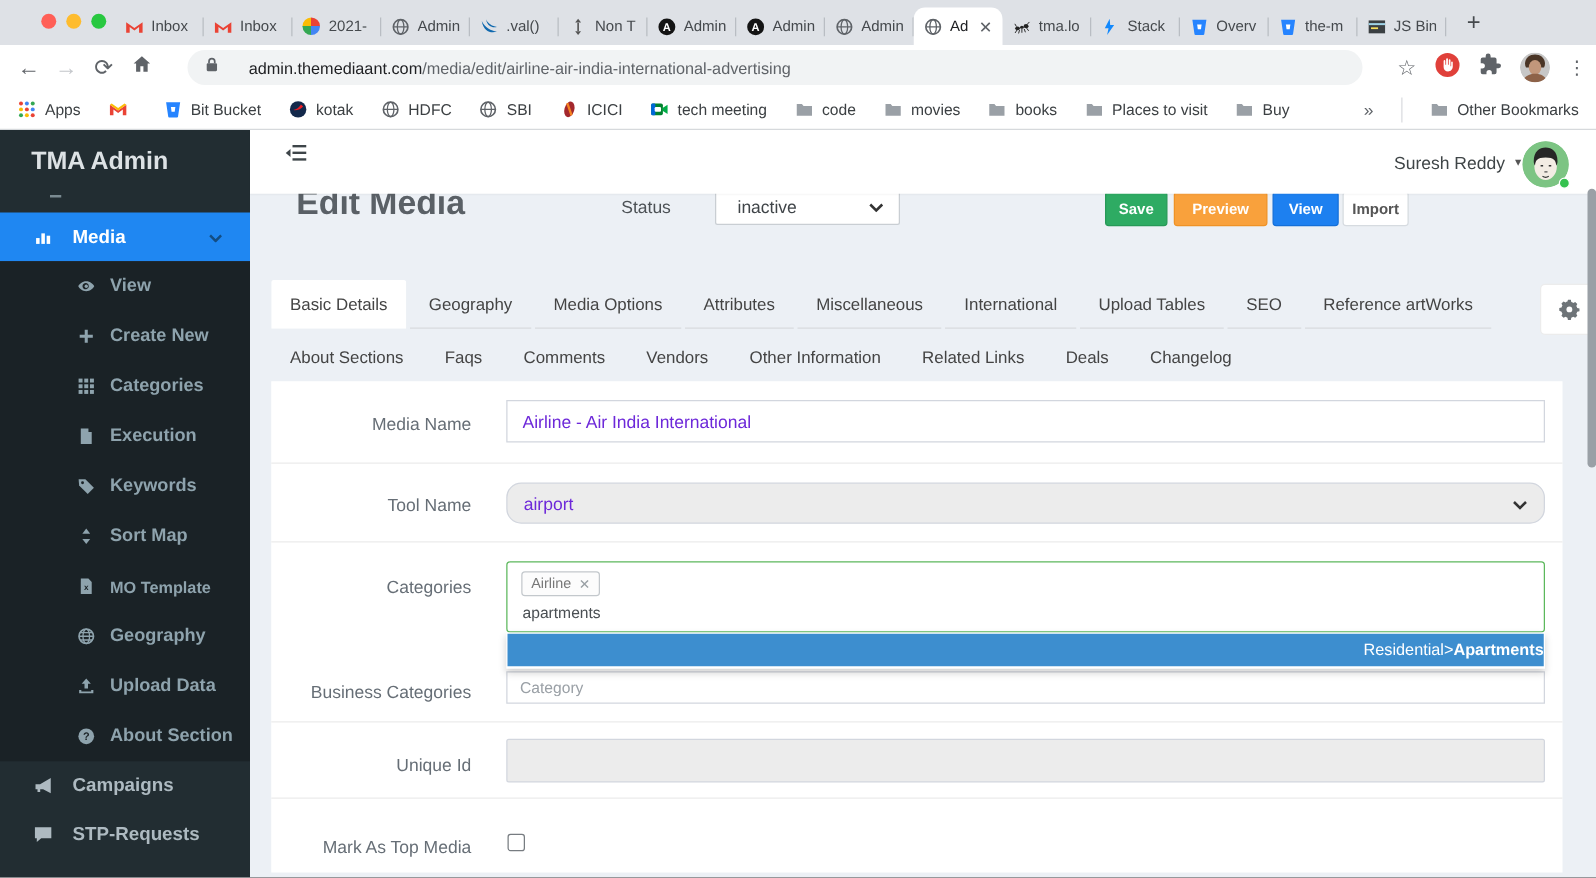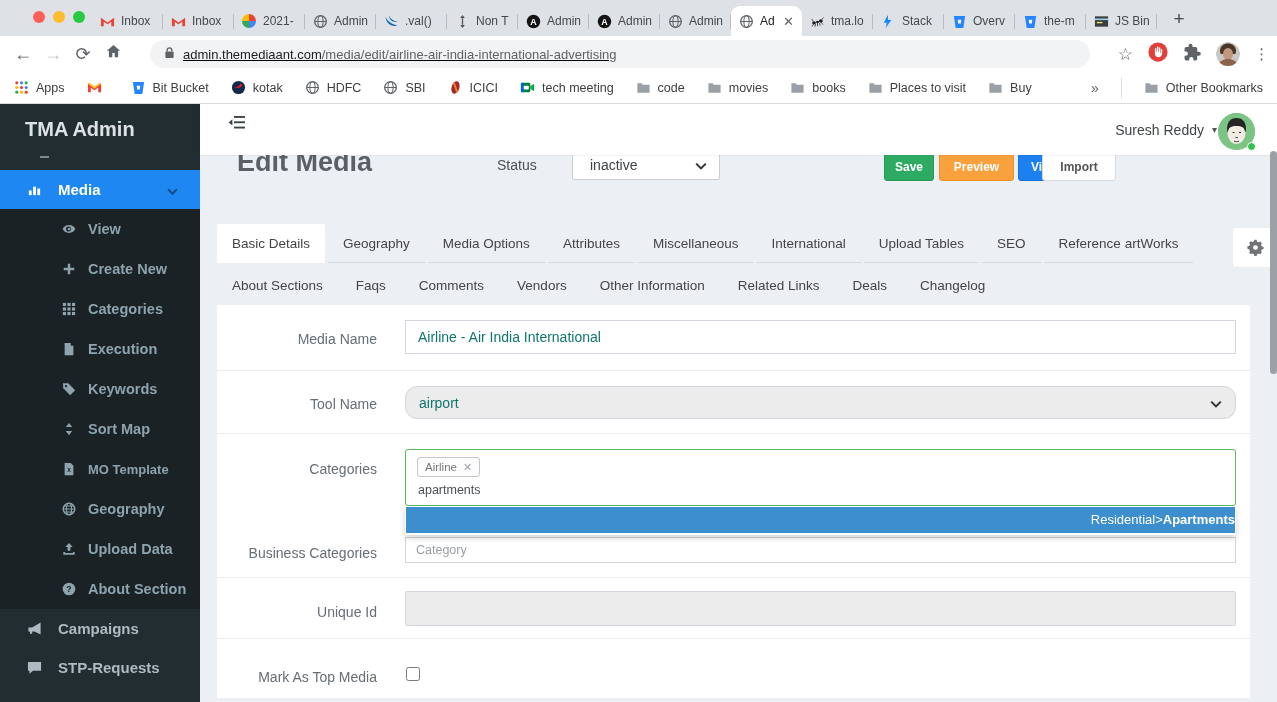--- a/index.html
+++ b/index.html
@@ -20,21 +20,21 @@
   .tab .tclose { font-size:13px; color:#5f6368; line-height:1; }
   .tico { width:15px; height:15px; flex:0 0 15px; display:inline-flex; }
   .tico svg { width:15px; height:15px; }
   .photos-ico { width:14px;height:14px;border-radius:50%; background:conic-gradient(#ea4335 0 25%, #4285f4 0 50%, #34a853 0 75%, #fbbc04 0); }
   .newtab { width:28px; height:28px; margin:0 0 3px 8px; border-radius:50%; display:flex; align-items:center; justify-content:center; font-size:19px; color:#45494d; }
 
   
   .toolbar { position:absolute; left:0; top:36px; width:1277px; height:36px; background:#fff; display:flex; align-items:center; }
   .navico { font-size:18px; color:#5f6368; width:30px; text-align:center; }
   .navico.disabled { color:#c4c7cb; }
-  .urlbar { position:absolute; left:150px; top:4px; width:940px; height:28px; background:#f1f3f4; border-radius:14px; display:flex; align-items:center; padding:0 14px; gap:8px;text-decoration:underline; }
+  .urlbar { position:absolute; left:150px; top:4px; width:940px; height:28px; background:#f1f3f4; border-radius:14px; display:flex; align-items:center; padding:0 14px; gap:24px; }
   .url { font-size:13px; white-space:nowrap; overflow:hidden; }
   .url .dom { color:#202124; } .url .path { color:#5f6368; }
   .tb-right { position:absolute; right:8px; top:0; height:36px; display:flex; align-items:center; gap:14px; }
   .star { font-size:17px; color:#5f6368; }
   .avatar-sm { width:24px; height:24px; border-radius:50%; overflow:hidden; }
   .kebab { font-size:15px; color:#5f6368; letter-spacing:0; }
 
   
   .bookmarks { position:absolute; left:0; top:72px; width:1277px; height:32px; background:#fff; border-bottom:1px solid #d6d9dc; display:flex; align-items:center; padding:0 14px; gap:22px; font-size:12.5px; color:#3c4043; }
   .bm { display:flex; align-items:center; gap:7px; white-space:nowrap; }
@@ -67,35 +67,35 @@
 
   
   .page-title { position:absolute; left:237px; top:147px; font-size:27px; color:#5a6066; z-index:1; }
   .status-label { position:absolute; left:497px; top:157px; font-size:14px; color:#4c5155; z-index:1; }
   .status-select { position:absolute; left:572px; top:150px; width:148px; height:30px; background:#fff; border:1px solid #c9ced3; border-radius:2px; z-index:1; display:flex; align-items:center; padding:0 12px 0 17px; font-size:14px; color:#3f4448; }
   .status-select .chevd { margin-left:auto; color:#333; }
   .btn { position:absolute; top:153px; height:28px; border-radius:3px; color:#fff; font-size:12px; display:flex; align-items:center; justify-content:center; z-index:1; cursor:pointer;font-weight:bold; }
   .btn-save    { left:884px; width:50px; background:#2eab63; border:1px solid #279957; }
   .btn-preview { left:939px; width:75px; background:#f9a13c; border:1px solid #ef9226; }
   .btn-view    { left:1018px; width:53px; background:#1d80f0; border:1px solid #146fd8; }
-  .btn-import  { left:1042px; width:74px; background:#fff; border:1px solid #d6dbe0; color:#555; }
+  .btn-import  { left:1074px; width:53px; background:#fff; border:1px solid #d6dbe0; color:#555; }
 
   
   .ptabs { position:absolute; left:217px; display:flex; z-index:1; }
   .ptabs.row1 { top:224px; }
   .ptabs.row2 { top:266px; }
   .ptab { height:39px; line-height:39px; padding:0 15px; font-size:13.5px; color:#444; margin-right:3px; white-space:nowrap; cursor:pointer; }
   .row1 .ptab { border-bottom:1px solid #d7dade; }
   .ptab.active { background:#fff; border-bottom:1px solid transparent; border-radius:2px 2px 0 0; }
 
   
   .panel { position:absolute; left:217px; top:305px; width:1033px; height:393px; background:#fff; z-index:1; }
   .sep { position:absolute; left:217px; width:1033px; height:1px; background:#ececec; z-index:2; }
   .flabel { position:absolute; width:165px; text-align:right; font-size:14px; color:#666e76; z-index:2; }
-  .finput { position:absolute; left:405px; width:831px; border:1px solid #d2d6de; background:#fff; font-family:"Liberation Sans",sans-serif; font-size:14px; color:#0f766e; z-index:2; }
+  .finput { position:absolute; left:405px; width:831px; border:1px solid #d2d6de; background:#fff; font-family:"Liberation Sans",sans-serif; font-size:14px; color:#6d28d9; z-index:2; }
   input.finput { outline:none; }
   .f-media { top:320px; height:34px; padding:0 12px; }
   .f-tool { top:386px; height:33px; background:#ececec; display:flex; align-items:center; padding:0 13px;border-radius:12px; }
   .f-tool .chevd { margin-left:auto; color:#333; }
   .cat-box { position:absolute; left:405px; top:449px; width:831px; height:57px; background:#fff; border:1px solid #5cb85c; border-radius:3px; z-index:2; }
   .cat-tag { position:absolute; left:11px; top:7px; height:20px; display:inline-flex; align-items:center; gap:6px; padding:0 7px; background:#fcfcfc; border:1px solid #c3c8cc; border-radius:3px; font-size:11.5px; color:#777; }
   .cat-tag .x { color:#9aa0a5; font-size:11px; }
   .cat-typed { position:absolute; left:12px; top:33px; font-size:12.5px; color:#4a4f53; }
   .sugg { position:absolute; left:405px; top:506px; width:831px; height:29px; background:#fff; box-shadow:0 3px 6px rgba(0,0,0,.18); z-index:4;text-align:right; }
   .sugg-item { position:absolute; left:1px; right:1px; top:1px; bottom:2px; background:#3d8ecf; color:#fff; font-size:13px; line-height:25px; padding-left:22px; }

